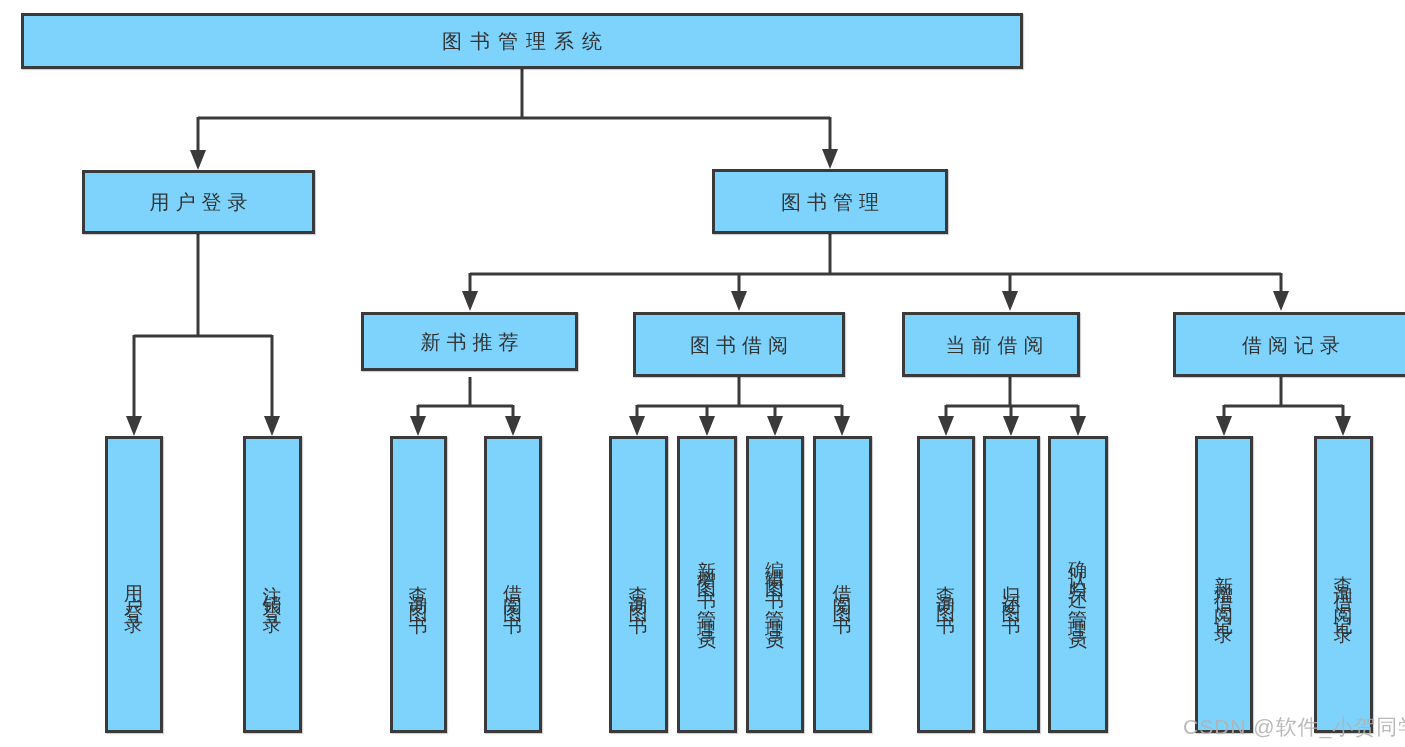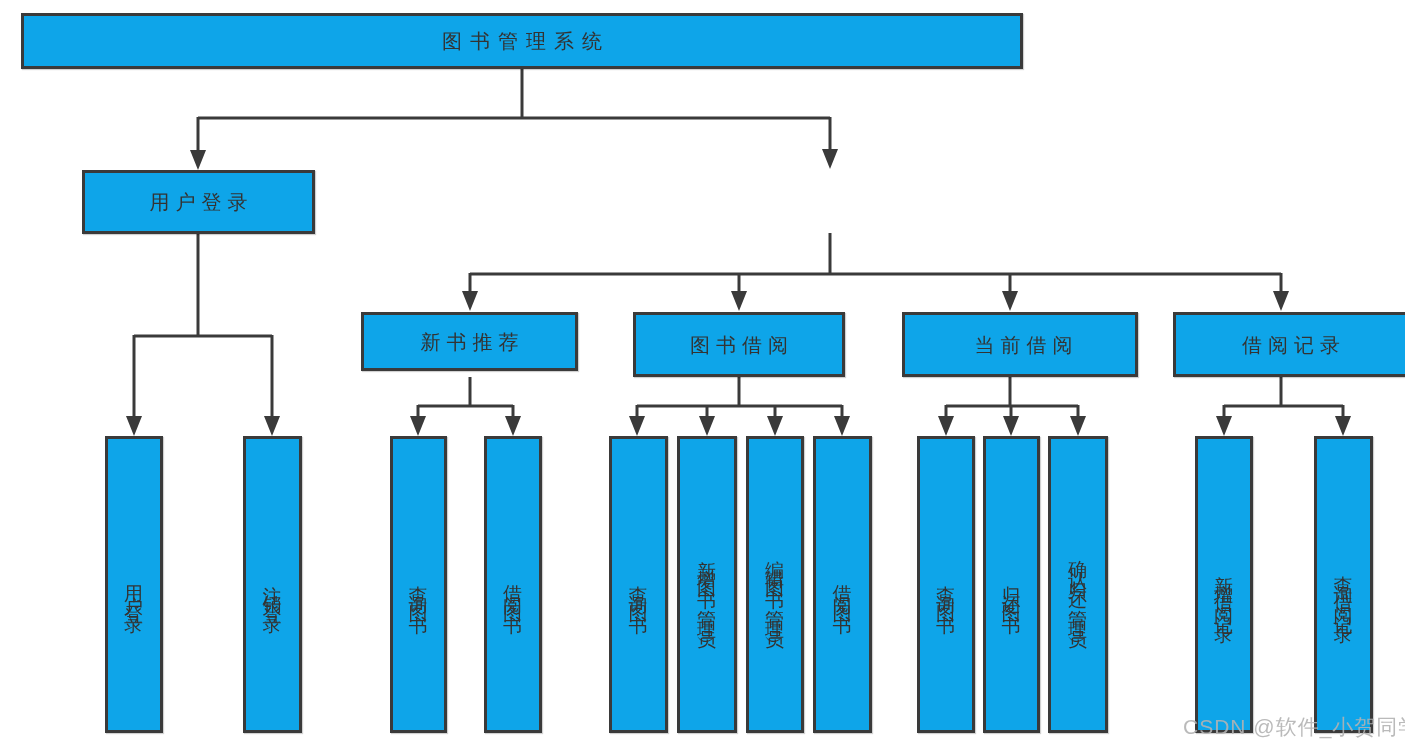--- a/index.html
+++ b/index.html
@@ -18,21 +18,21 @@
   .connectors {
     position: absolute;
     left: 0;
     top: 0;
     z-index: 1;
   }
   .node {
     position: absolute;
     box-sizing: border-box;
     border: 3px solid #3a3a3a;
-    background: #0ea5e9;
+    background: #7dd3fc;
     display: flex;
     align-items: center;
     justify-content: center;
     z-index: 2;
     box-shadow: 1px 1px 1px rgba(0,0,0,0.18);
   }
   .hlabel {
     color: #333333;
     font-size: 20px;
     letter-spacing: 6px;
@@ -135,28 +135,31 @@
     </g>
   </svg>
 
   <div class="node" style="left:21px; top:13px; width:1002px; height:56px;">
     <span class="hlabel title">图书管理系统</span>
   </div>
 
   <div class="node" style="left:82px; top:170px; width:233px; height:64px;">
     <span class="hlabel">用户登录</span>
   </div>
+  <div class="node" style="left:712px; top:169px; width:236px; height:65px;">
+    <span class="hlabel">图书管理</span>
+  </div>
 
   <div class="node" style="left:361px; top:312px; width:217px; height:59px;">
     <span class="hlabel">新书推荐</span>
   </div>
   <div class="node" style="left:633px; top:312px; width:212px; height:65px;text-align:right;">
     <span class="hlabel">图书借阅</span>
   </div>
-  <div class="node" style="left:902px; top:312px; width:236px; height:65px;padding-left:7px;">
+  <div class="node" style="left:902px; top:312px; width:178px; height:65px;padding-left:7px;">
     <span class="hlabel">当前借阅</span>
   </div>
   <div class="node" style="left:1173px; top:312px; width:236px; height:65px;">
     <span class="hlabel">借阅记录</span>
   </div>
 
   <div class="node" style="left:105px; top:436px; width:58px; height:297px;">
     <span class="vlabel">用户登录</span>
   </div>
   <div class="node" style="left:243px; top:436px; width:59px; height:297px;">

